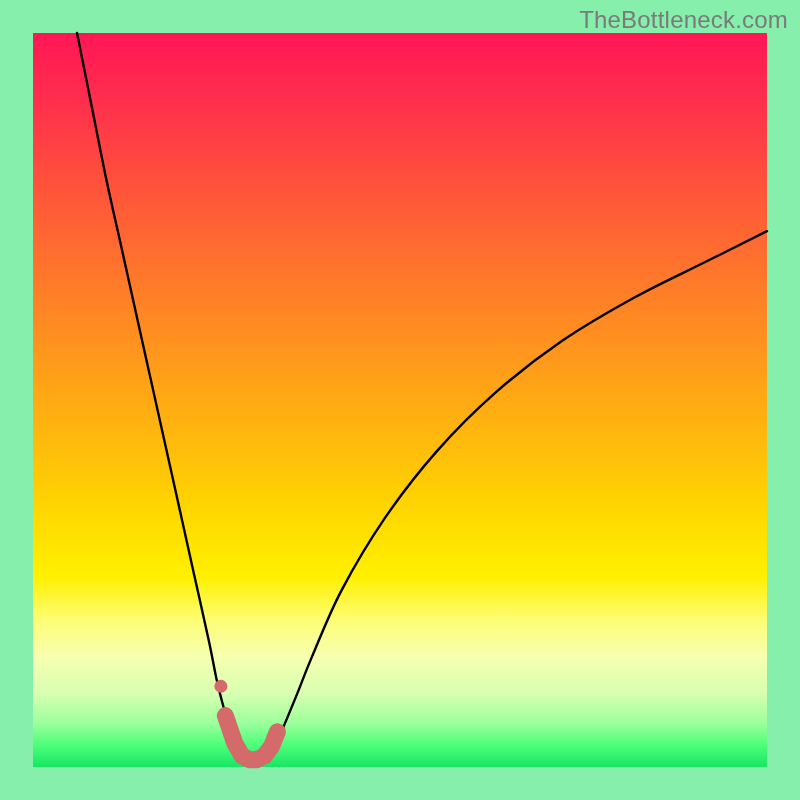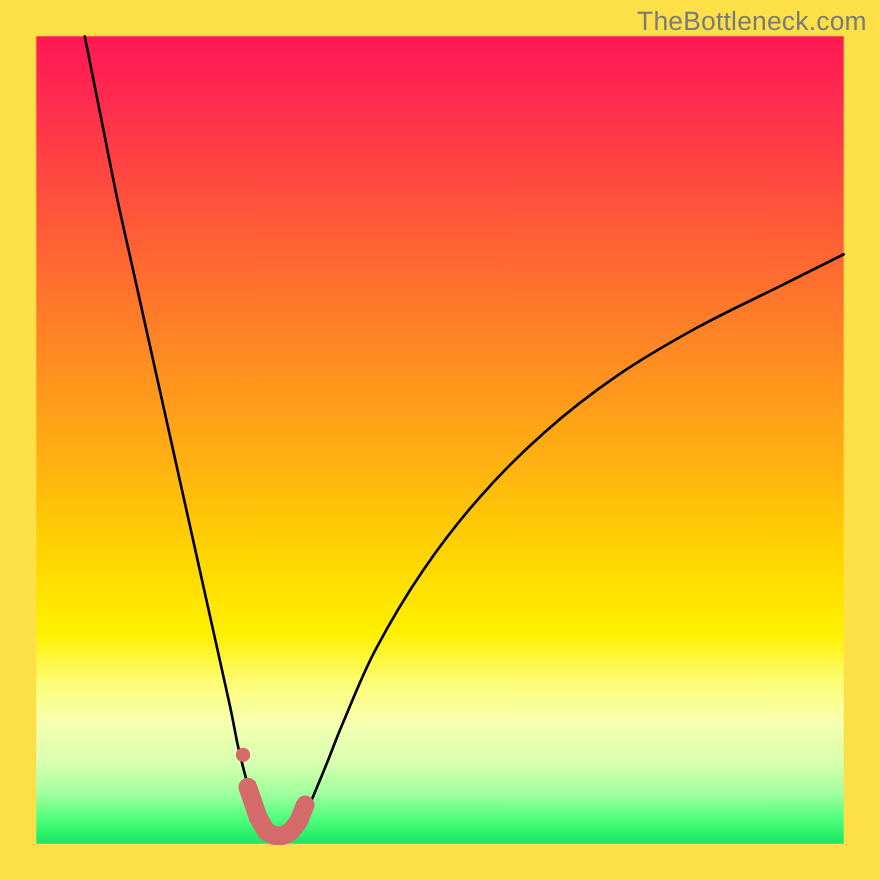--- a/index.html
+++ b/index.html
@@ -10,21 +10,21 @@
     overflow: hidden;
     background: #000;
     font-family: Arial, Helvetica, sans-serif;
   }
   .frame {
     position: absolute;
     left: 0;
     top: 0;
     width: 800px;
     height: 800px;
-    background: #fde047;
+    background: #86efac;
   }
   .plot-area {
     position: absolute;
     left: 33px;
     top: 33px;
     width: 734px;
     height: 734px;
     
     background: linear-gradient(
       to bottom,

